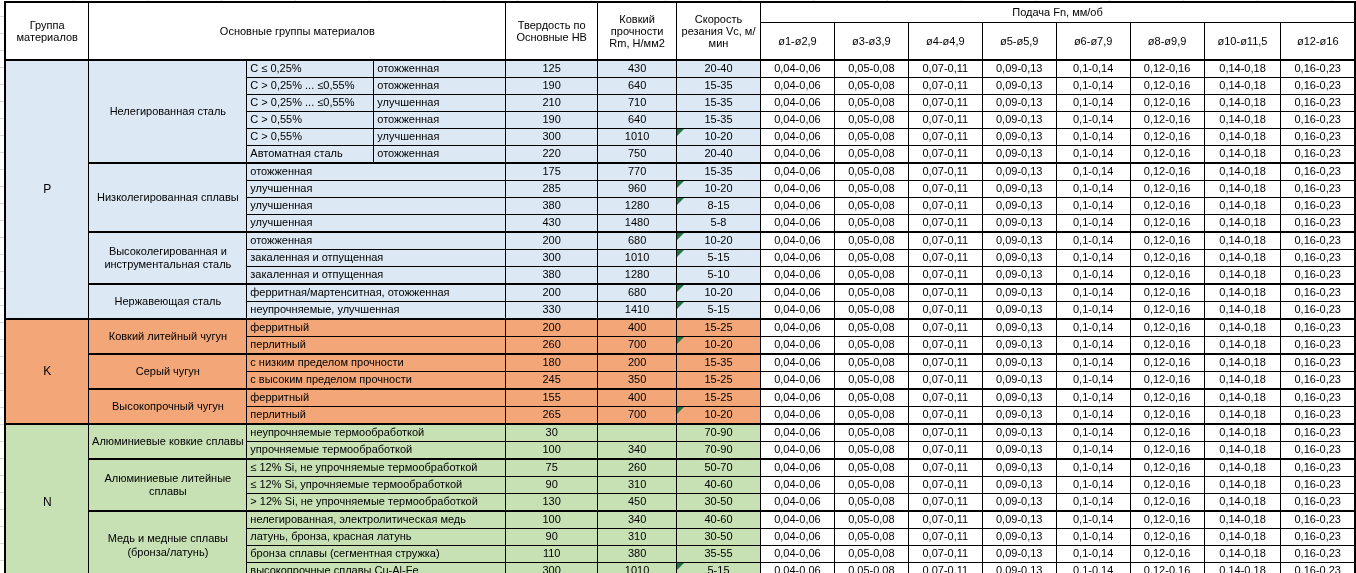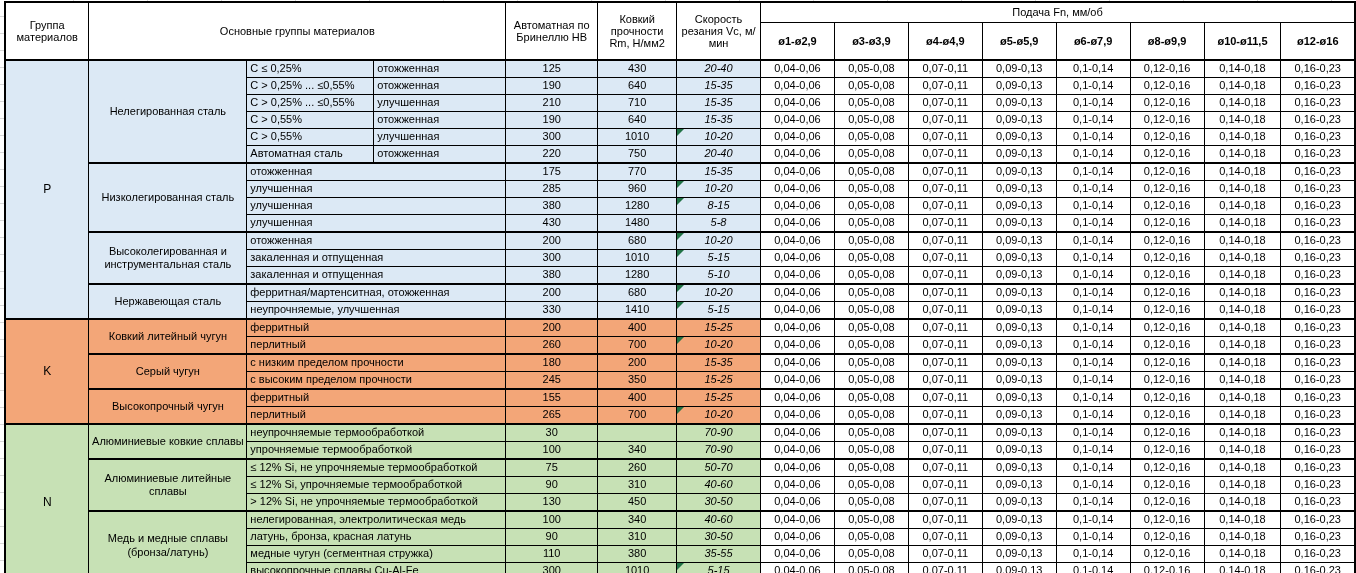--- a/index.html
+++ b/index.html
@@ -15,31 +15,31 @@
     border-collapse:collapse;table-layout:fixed;
     border:2px solid #000;background:#fff;
     font-family:"Liberation Sans", sans-serif;font-size:11px;color:#000;
   }
   th,td{border:1px solid #000;padding:0 2px;overflow:hidden;}
   thead th{
     background:#fff;font-weight:normal;text-align:center;vertical-align:middle;
     line-height:1.12;white-space:normal;padding:1px 2px;
   }
   thead tr.feed-title-row th{height:17px;}
-  thead tr.dia-row th{height:34px;font-weight:bold;font-size:11px;}
+  thead tr.dia-row th{height:34px;font-weight:normal;font-size:11px;}
   td{height:16px;line-height:1.05;text-align:center;vertical-align:middle;white-space:nowrap;}
   .group-cell{font-size:12px;}
   .subgroup-cell{white-space:normal;line-height:1.2;}
   .desc-cell{text-align:left;padding-left:3px;}
   tr.sec-p td{background:var(--c-p);}
   tr.sec-k td{background:var(--c-k);}
   tr.sec-n td{background:var(--c-n);}
   td.feed-cell{background:#fff !important;}
   tr.sg-start td{border-top-width:2px;}
-  td.speed-cell{position:relative;font-style:italic;}
+  td.speed-cell{position:relative;}
   .flag{
     position:absolute;left:0;top:0;width:0;height:0;
     border-top:7px solid var(--c-flag);border-right:7px solid transparent;
   }
 </style>
 </head>
 <body>
 
 <div class="sheet">
   <table>
@@ -57,21 +57,21 @@
         <col style="width:74px">
       <col style="width:74px">
         <col style="width:74px">
         <col style="width:77px">
         <col style="width:74px">
     </colgroup>
     <thead>
       <tr class="feed-title-row">
         <th rowspan="2">Группа материалов</th>
         <th rowspan="2" colspan="3">Основные группы материалов</th>
-        <th rowspan="2">Автоматная по Бринеллю HB</th>
+        <th rowspan="2">Твердость по Основные HB</th>
         <th rowspan="2">Ковкий прочности Rm, Н/мм2</th>
         <th rowspan="2">Скорость резания Vc, м/мин</th>
         <th colspan="8">Подача Fn, мм/об</th>
       </tr>
       <tr class="dia-row">
         <th>ø1-ø2,9</th>
         <th>ø3-ø3,9</th>
         <th>ø4-ø4,9</th>
         <th>ø5-ø5,9</th>
         <th>ø6-ø7,9</th>
@@ -167,21 +167,21 @@
           <td class="feed-cell">0,04-0,06</td>
           <td class="feed-cell">0,05-0,08</td>
           <td class="feed-cell">0,07-0,11</td>
           <td class="feed-cell">0,09-0,13</td>
           <td class="feed-cell">0,1-0,14</td>
           <td class="feed-cell">0,12-0,16</td>
           <td class="feed-cell">0,14-0,18</td>
           <td class="feed-cell">0,16-0,23</td>
         </tr>
         <tr class="sec-p sg-start">
-          <td class="subgroup-cell" rowspan="4">Низколегированная сталь</td>
+          <td class="subgroup-cell" rowspan="4">Низколегированная сплавы</td>
           <td class="desc-cell" colspan="2">отожженная</td>
           <td>175</td>
           <td>770</td>
           <td class="speed-cell"><span>15-35</span></td>
           <td class="feed-cell">0,04-0,06</td>
           <td class="feed-cell">0,05-0,08</td>
           <td class="feed-cell">0,07-0,11</td>
           <td class="feed-cell">0,09-0,13</td>
           <td class="feed-cell">0,1-0,14</td>
           <td class="feed-cell">0,12-0,16</td>
@@ -486,21 +486,21 @@
           <td class="feed-cell">0,04-0,06</td>
           <td class="feed-cell">0,05-0,08</td>
           <td class="feed-cell">0,07-0,11</td>
           <td class="feed-cell">0,09-0,13</td>
           <td class="feed-cell">0,1-0,14</td>
           <td class="feed-cell">0,12-0,16</td>
           <td class="feed-cell">0,14-0,18</td>
           <td class="feed-cell">0,16-0,23</td>
         </tr>
         <tr class="sec-n">
-          <td class="desc-cell" colspan="2">медные чугун (сегментная стружка)</td>
+          <td class="desc-cell" colspan="2">бронза сплавы (сегментная стружка)</td>
           <td>110</td>
           <td>380</td>
           <td class="speed-cell"><span>35-55</span></td>
           <td class="feed-cell">0,04-0,06</td>
           <td class="feed-cell">0,05-0,08</td>
           <td class="feed-cell">0,07-0,11</td>
           <td class="feed-cell">0,09-0,13</td>
           <td class="feed-cell">0,1-0,14</td>
           <td class="feed-cell">0,12-0,16</td>
           <td class="feed-cell">0,14-0,18</td>

